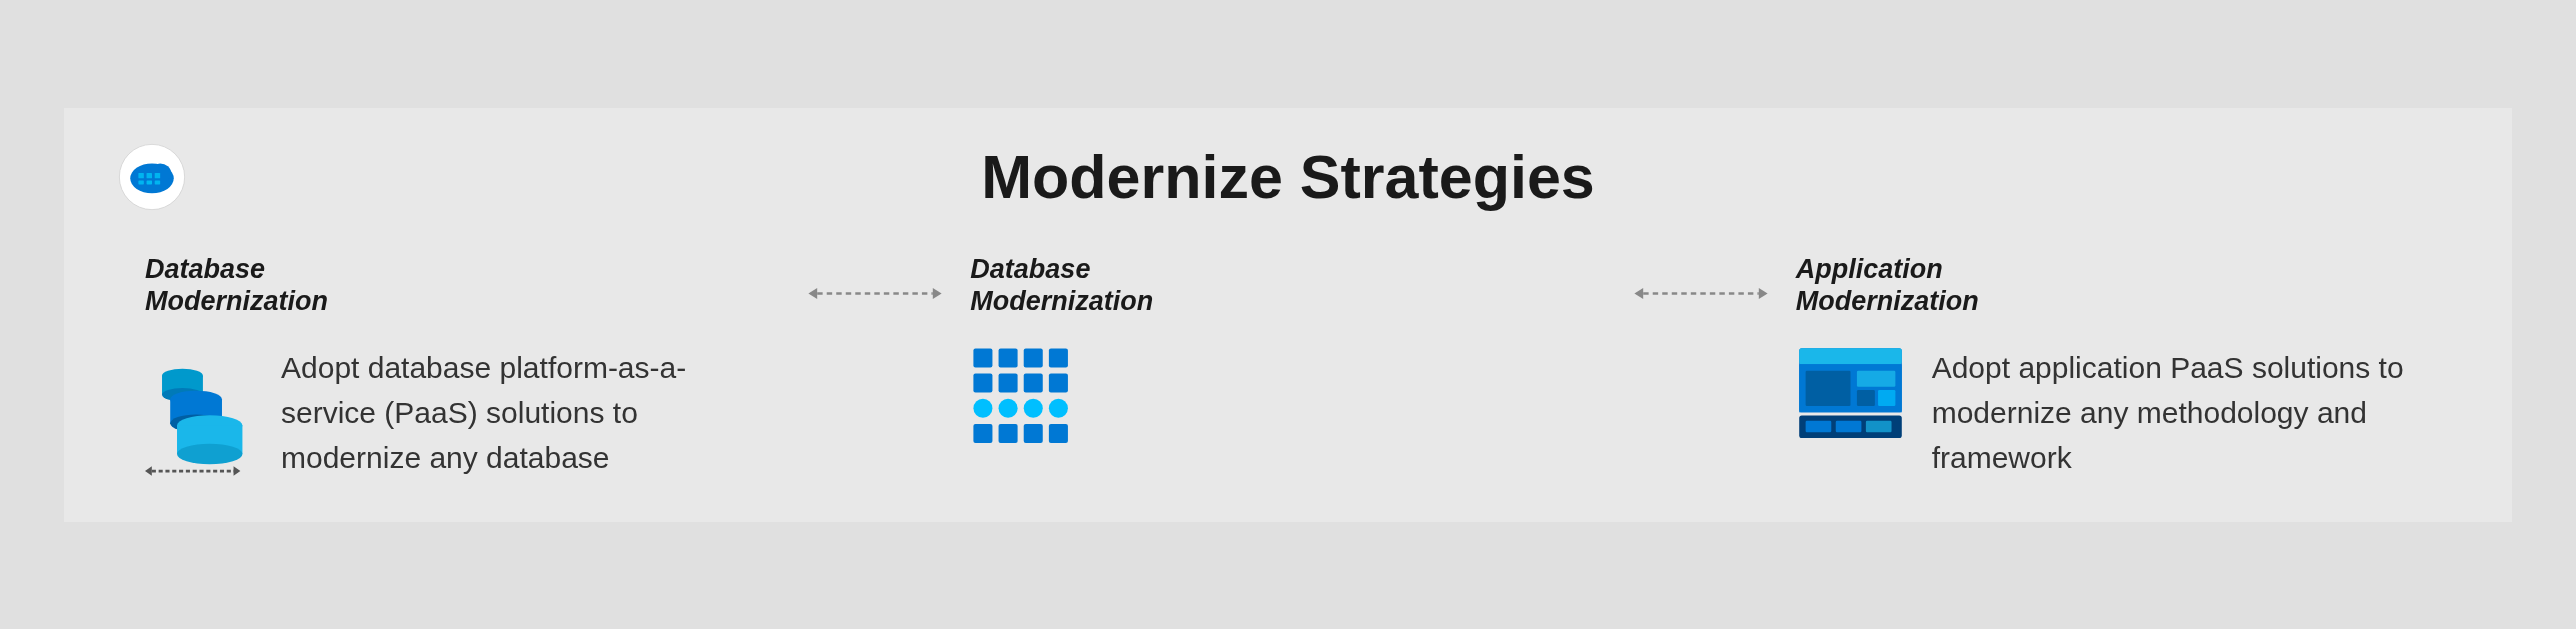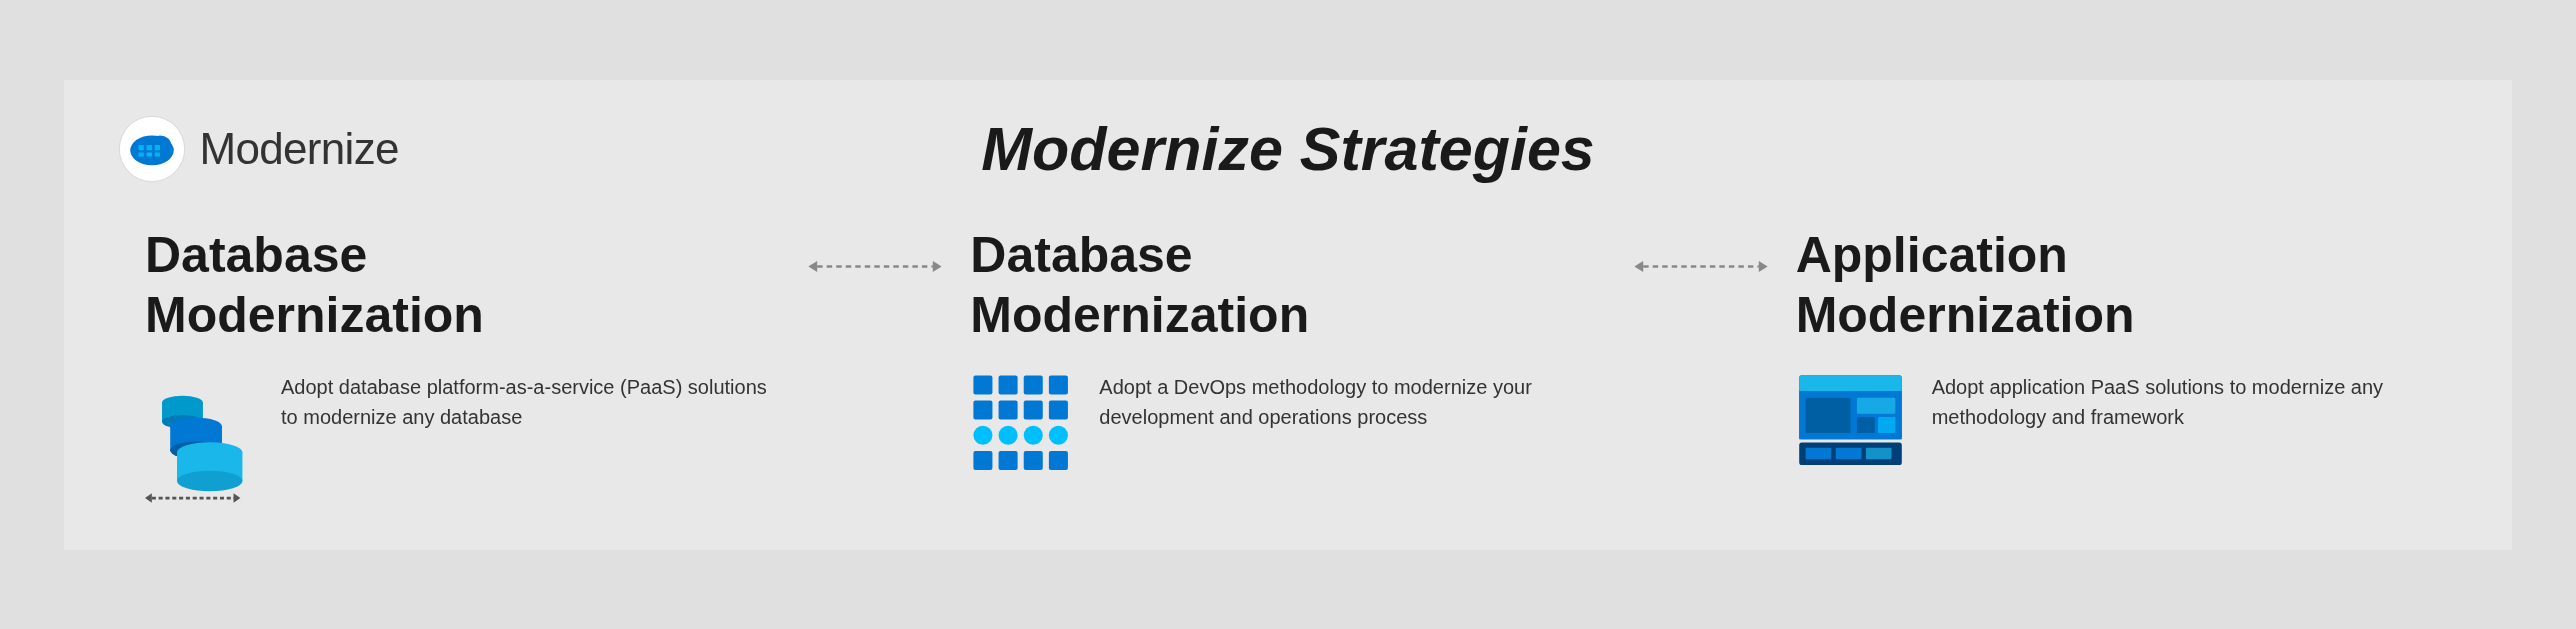--- a/index.html
+++ b/index.html
@@ -51,56 +51,56 @@
       color: #333;
       letter-spacing: -0.7px;
     }
 
     .main-title {
       flex: 1;
       text-align: center;
       font-size: 61px;
       font-weight: 700;
       color: #1a1a1a;
-      font-style: italic;
     }
 
     
     .content-row {
       display: flex;
       width: 100%;
       align-items: flex-start;
       position: relative;
     }
 
     
     .column {
       flex: 1;
       display: flex;
       flex-direction: column;
       align-items: flex-start;
       padding: 0 27px;
     }
 
     .column-heading {
-      font-size: 50px;
+      font-size: 27px;
       font-weight: 700;
       color: #1a1a1a;
       line-height: 1.2;
       margin-bottom: 27px;
+      font-style: italic;
     }
 
     .column-body {
       display: flex;
       align-items: flex-start;
       gap: 27px;
     }
 
     .column-text {
-      font-size: 20px;
+      font-size: 30px;
       color: #333;
       line-height: 1.5;
       flex: 1;
     }
 
     
     .arrow-connector {
       display: flex;
       align-items: center;
       justify-content: center;
@@ -141,21 +141,20 @@
         <ellipse cx="36" cy="48" rx="14" ry="12" fill="#0078d4"></ellipse>
         <ellipse cx="62" cy="44" rx="16" ry="14" fill="#0078d4"></ellipse>
 
         <rect x="30" y="44" width="8" height="8" rx="1" fill="#00b4f0"></rect>
         <rect x="42" y="44" width="8" height="8" rx="1" fill="#00b4f0"></rect>
         <rect x="54" y="44" width="8" height="8" rx="1" fill="#00b4f0"></rect>
         <rect x="30" y="55" width="8" height="6" rx="1" fill="#00b4f0"></rect>
         <rect x="42" y="55" width="8" height="6" rx="1" fill="#00d4ff" opacity="0.7"></rect>
         <rect x="54" y="55" width="8" height="6" rx="1" fill="#00b4f0"></rect>
       </svg>
-      <span class="logo-text">Modernize</span>
     </div>
 
     <h1 class="main-title">Modernize Strategies</h1>
 
     <div style="min-width:340px;"></div>
   </div>
 
   <div class="content-row">
 
     <div class="column">
@@ -217,21 +216,20 @@
           <circle cx="19" cy="93" r="14" fill="#00bfff"></circle>
           <circle cx="56" cy="93" r="14" fill="#00bfff"></circle>
           <circle cx="93" cy="93" r="14" fill="#00bfff"></circle>
           <circle cx="130" cy="93" r="14" fill="#00bfff"></circle>
 
           <rect x="5" y="116" width="28" height="28" rx="3" fill="#0078d4"></rect>
           <rect x="42" y="116" width="28" height="28" rx="3" fill="#0078d4"></rect>
           <rect x="79" y="116" width="28" height="28" rx="3" fill="#0078d4"></rect>
           <rect x="116" y="116" width="28" height="28" rx="3" fill="#0078d4"></rect>
         </svg>
-        <p class="column-text">Adopt a DevOps methodology to modernize your development and operations process</p>
       </div>
     </div>
 
     <div class="arrow-connector">
       <svg width="136" height="41" viewBox="0 0 200 60" xmlns="http://www.w3.org/2000/svg">
         <line x1="15" y1="30" x2="185" y2="30" stroke="#888" stroke-width="4" stroke-dasharray="8,6"></line>
         <polygon points="15,22 2,30 15,38" fill="#888"></polygon>
         <polygon points="185,22 198,30 185,38" fill="#888"></polygon>
       </svg>
     </div>

